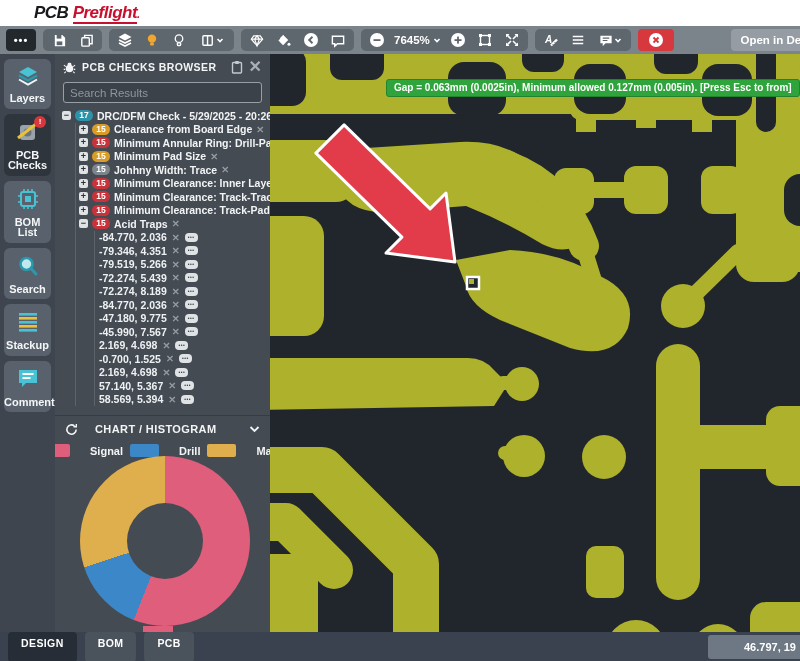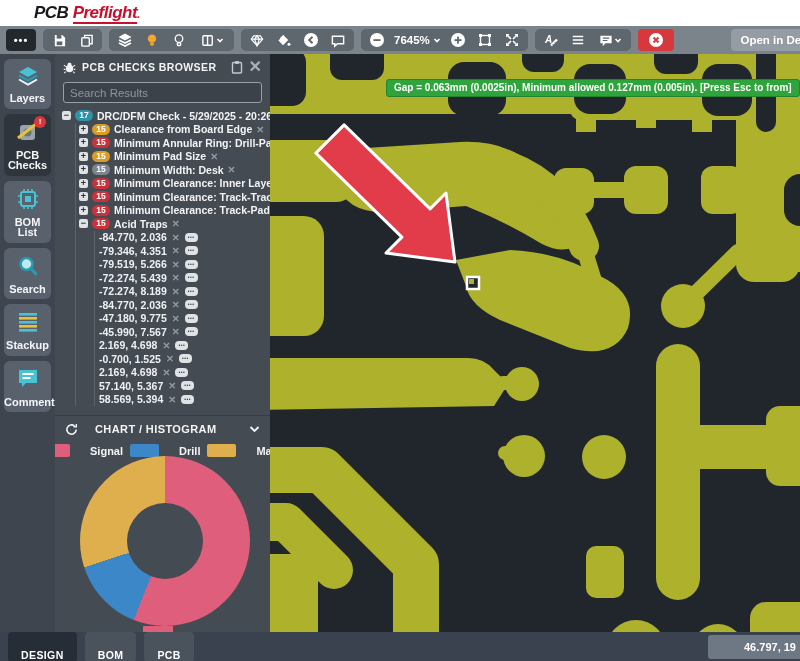--- a/index.html
+++ b/index.html
@@ -68,21 +68,21 @@
   .donut { width:170px; height:170px; border-radius:50%; }
   .donut-hole { position:absolute; left:47px; top:47px; width:76px; height:76px; border-radius:50%; background:#454b53; }
   .histo-sliver { position:absolute; left:88px; top:572px; width:30px; height:6px; background:#df5e7b; }
 
   
   #canvas { position:absolute; left:270px; top:54px; width:530px; height:578px; background:#20262c; }
   .tooltip { position:absolute; left:116px; top:25px; background:#2fa43c; border:1px solid #23832e; border-radius:3px; color:#fff; font-size:10px; font-weight:bold; line-height:14px; padding:1px 7px; white-space:nowrap; }
 
   
   #statusbar { position:absolute; left:0; top:632px; width:800px; height:29px; background:#39424e; display:flex; align-items:center; gap:8px; padding-left:8px; }
-  .stab { height:30px; border-radius:4px; color:#fff; font-size:10.5px; font-weight:bold; letter-spacing:0.4px; line-height:22px; padding:12px 13px; background:#4a525c; }
+  .stab { height:30px; border-radius:4px; color:#fff; font-size:10.5px; font-weight:bold; letter-spacing:0.4px; line-height:22px; padding:0 13px; background:#4a525c; }
   .stab.active { background:#262d36; }
   .coordbox { position:absolute; right:-12px; top:3px; width:104px; height:24px; background:#6e7884; border-radius:3px; color:#fff; font-size:11px; font-weight:600; line-height:24px; text-align:right; padding-right:16px; }
 </style>
 </head>
 <body>
 
 <div id="app">
 
   <div id="topbar">
     <div class="logo">
@@ -325,21 +325,21 @@
           </div>
           <div class="trow">
             <span class="expander">+</span>
             <span class="badge yellow">15</span>
             <span class="tlabel">Minimum Pad Size</span>
             <span class="suffix-x">✕</span>
           </div>
           <div class="trow">
             <span class="expander">+</span>
             <span class="badge gray">15</span>
-            <span class="tlabel">Minimum Width: Desk</span>
+            <span class="tlabel">Johhny Width: Trace</span>
             <span class="suffix-x">✕</span>
           </div>
           <div class="trow">
             <span class="expander">+</span>
             <span class="badge red">15</span>
             <span class="tlabel">Minimum Clearance: Inner Layers</span>
           </div>
           <div class="trow">
             <span class="expander">+</span>
             <span class="badge red">15</span>

